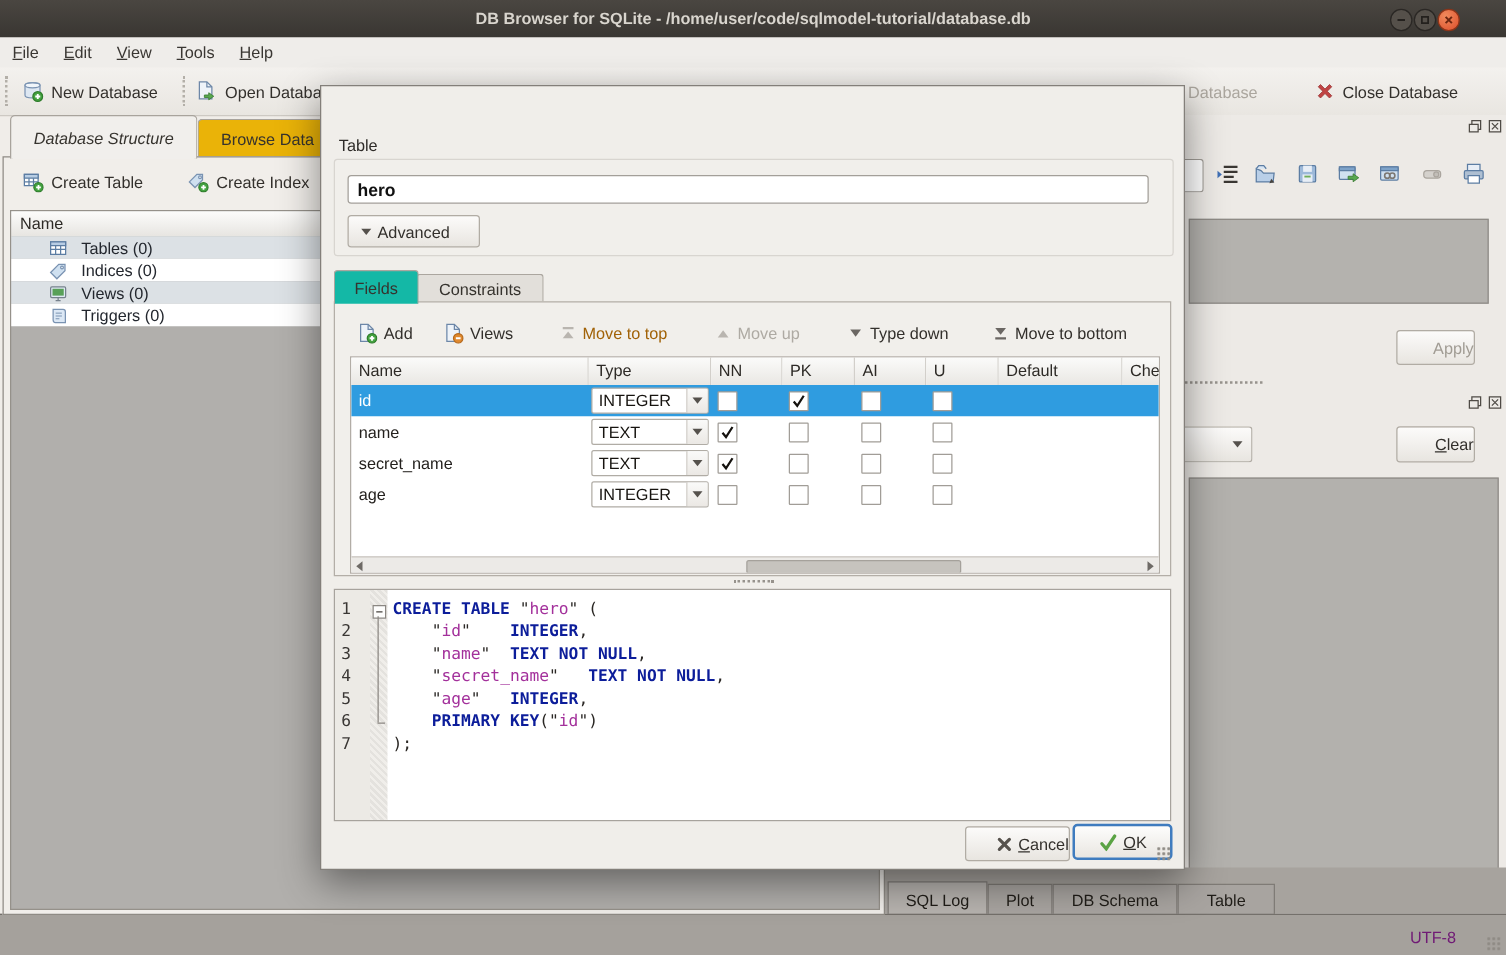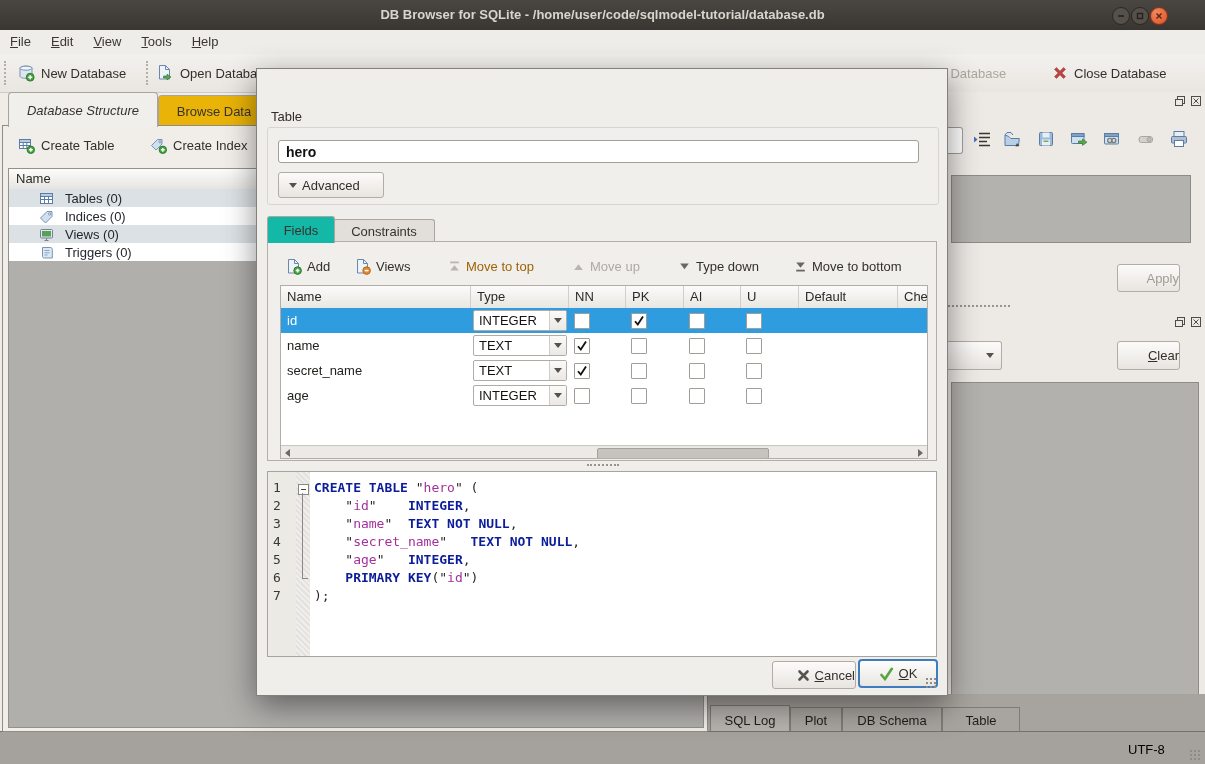--- a/index.html
+++ b/index.html
@@ -49,21 +49,21 @@
   .btn.dis{color:#a19c94;}
   .dots-h{border-top:2px dotted #97938d;}
   .combo-arrow{width:0;height:0;border-left:4px solid transparent;border-right:4px solid transparent;
     border-top:5px solid #55514c;}
 
   
   #bottomdock{left:706px;top:694px;width:499px;height:37px;background:#a7a39e;border-left:1px solid #8b8782;}
   #statusbar{left:0;top:731px;width:1205px;height:33px;background:#a5a19c;border-top:1px solid #74706b;}
   .btab{position:absolute;border:1px solid #7f7b76;display:flex;align-items:center;justify-content:center;color:#201d18;background:#a8a4a0;}
   .btab.active{background:#b7b3af;}
-  #utf8{color:#000000;}
+  #utf8{color:#701a75;}
   .grip-corner{width:12px;height:12px;background:radial-gradient(circle,#8f8b85 1px,transparent 1.4px);background-size:4px 4px;}
 
   
   #dialog{left:256px;top:68px;width:692px;height:628px;background:#f0eeea;z-index:10;
     border:1px solid #837f7a;box-shadow:0 10px 30px rgba(0,0,0,.45);box-sizing:border-box;}
   #dlg-titlebar{left:0;top:0;width:100%;height:28px;background:linear-gradient(#48443f,#393632);}
   #dlg-title{width:100%;text-align:center;top:6px;font-weight:bold;color:#f3f1ed;}
   #dlg-close{right:7px;top:6px;width:16px;height:16px;border-radius:50%;
     background:radial-gradient(circle at 35% 30%,#f0824f,#d94c2a);border:1px solid #93381b;
     display:flex;align-items:center;justify-content:center;color:#fbe9dc;font-size:11px;font-weight:bold;line-height:1;}

